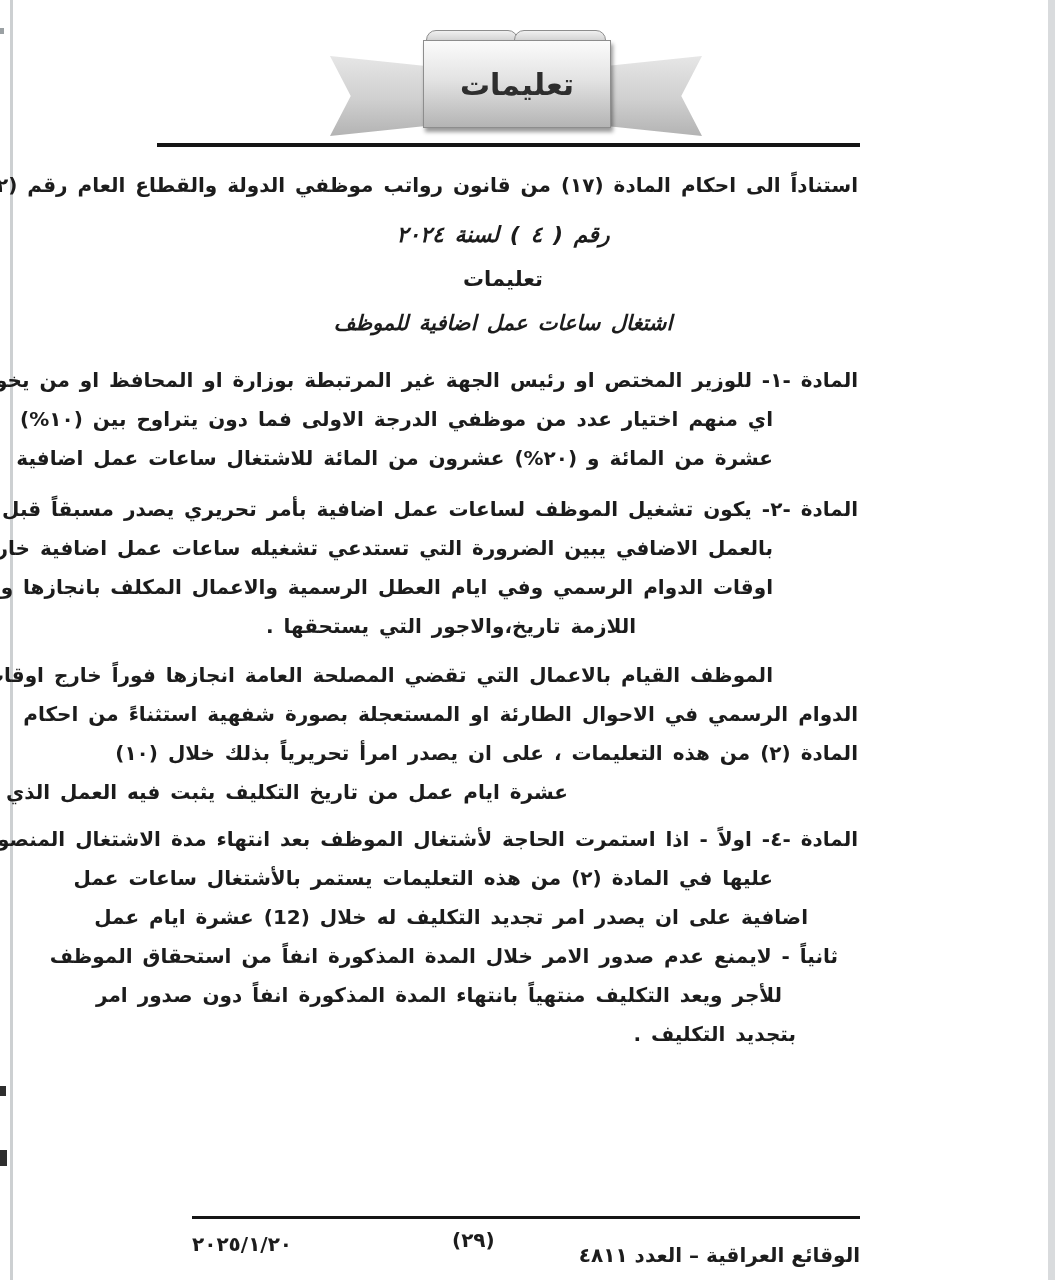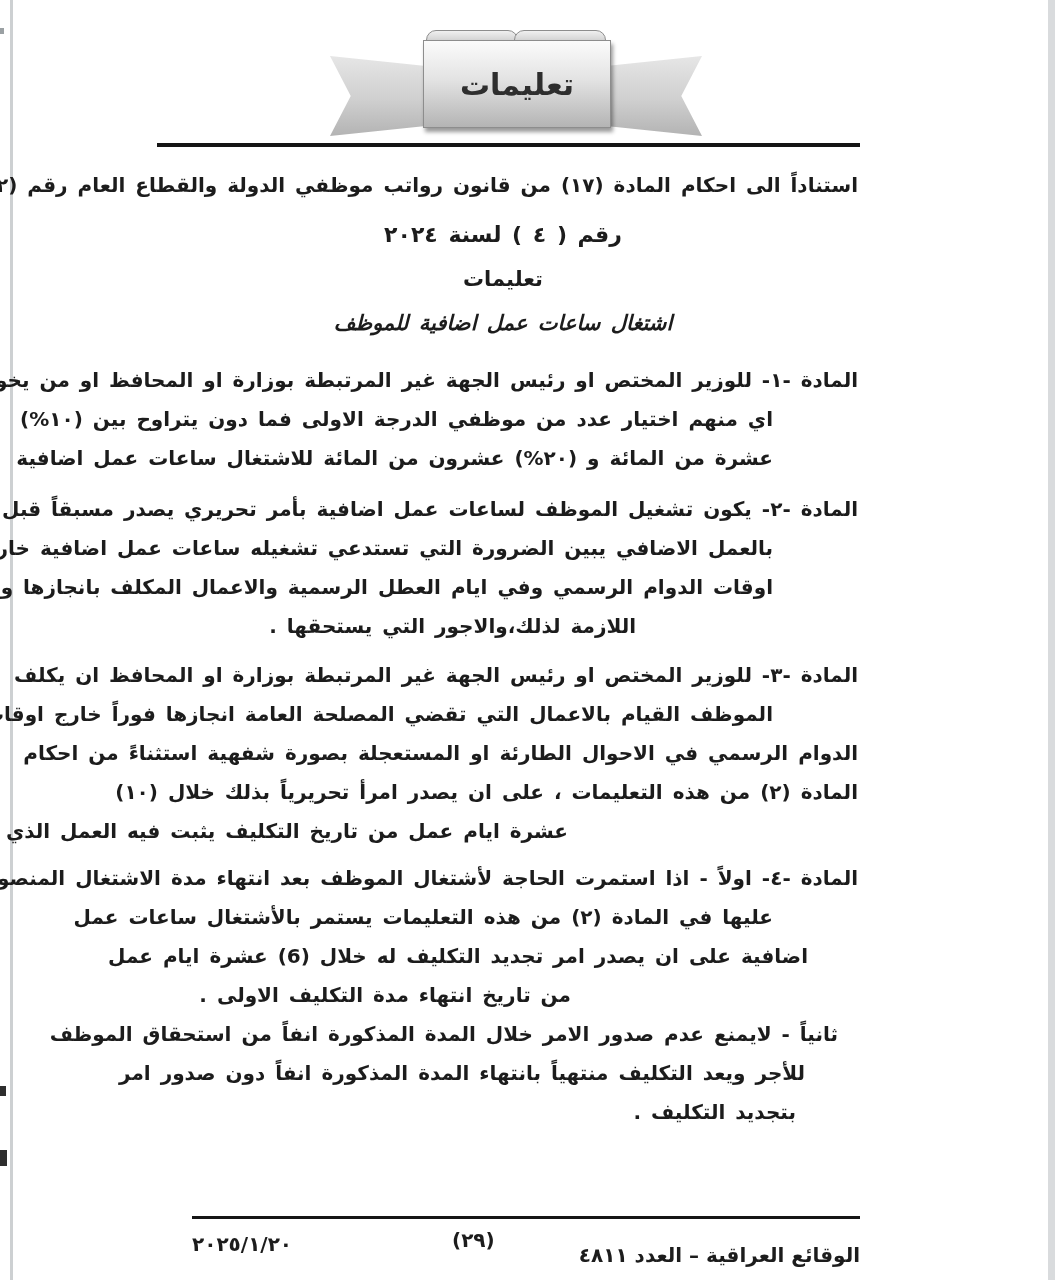--- a/index.html
+++ b/index.html
@@ -36,21 +36,21 @@
 
   .top-rule { position:absolute; left:157px; top:143px; width:703px; height:4px; background:#151515; }
 
   
   .content { position:absolute; top:163px; right:197px; width:710px;
              direction:rtl; text-align:right; font-size:20px; word-spacing:3px; }
   .ln { line-height:39px; white-space:nowrap; }
   .intro .ln { line-height:44px; }
   .heads { text-align:center; margin-top:6px; }
   .heads .h { line-height:44px; white-space:nowrap; }
-  .h-number { font-size:22px; }
+  .h-number { font-size:22px;font-style:italic; }
   .h-type   { font-size:21px; }
   .h-title  { font-size:21px;font-style:italic; }
   .article  { margin-top:12px; }
   .article.a1 { margin-top:16px; }
   .article.a3 { margin-top:10px; }
   .article.a4 { margin-top:8px; }
   .article.a5 { margin-top:0; }
   .ind  { margin-right:85px; }
 
   
@@ -99,41 +99,39 @@
     <div class="article a1">
       <div class="ln">المادة -١- للوزير المختص او رئيس الجهة غير المرتبطة بوزارة او المحافظ او من يخوله</div>
       <div class="ln ind">اي منهم اختيار عدد من موظفي الدرجة الاولى فما دون يتراوح بين (١٠%)</div>
       <div class="ln ind">عشرة من المائة و (٢٠%) عشرون من المائة للاشتغال ساعات عمل اضافية</div>
     </div>
 
     <div class="article a2">
       <div class="ln">المادة -٢- يكون تشغيل الموظف لساعات عمل اضافية بأمر تحريري يصدر مسبقاً قبل البدء</div>
       <div class="ln ind">بالعمل الاضافي يبين الضرورة التي تستدعي تشغيله ساعات عمل اضافية خارج</div>
       <div class="ln ind">اوقات الدوام الرسمي وفي ايام العطل الرسمية والاعمال المكلف بانجازها والمدة</div>
-      <div class="ln" style="margin-right:222px;">اللازمة لذلك،والاجور التي يستحقها .</div>
+      <div class="ln" style="margin-right:222px;">اللازمة تاريخ،والاجور التي يستحقها .</div>
     </div>
 
     <div class="article a3">
-      <div class="ln">المادة -٣- للوزير المختص او رئيس الجهة غير المرتبطة بوزارة او المحافظ ان يكلف</div>
       <div class="ln ind">الموظف القيام بالاعمال التي تقضي المصلحة العامة انجازها فوراً خارج اوقات</div>
       <div class="ln">الدوام الرسمي في الاحوال الطارئة او المستعجلة بصورة شفهية استثناءً من احكام</div>
       <div class="ln">المادة (٢) من هذه التعليمات ، على ان يصدر امرأ تحريرياً بذلك خلال (١٠)</div>
       <div class="ln" style="margin-right:290px;">عشرة ايام عمل من تاريخ التكليف يثبت فيه العمل الذي تم تكليفه به ومدته.</div>
     </div>
 
     <div class="article a4">
       <div class="ln">المادة -٤- اولاً - اذا استمرت الحاجة لأشتغال الموظف بعد انتهاء مدة الاشتغال المنصوص</div>
       <div class="ln ind">عليها في المادة (٢) من هذه التعليمات يستمر بالأشتغال ساعات عمل</div>
-      <div class="ln" style="margin-right:50px;">اضافية على ان يصدر امر تجديد التكليف له خلال (6) عشرة ايام عمل</div>
-      <div class="ln" style="margin-right:287px;">من تاريخ انتهاء مدة التكليف الاولى .</div>
+      <div class="ln" style="margin-right:50px;">اضافية على ان يصدر امر تجديد التكليف له خلال (12) عشرة ايام عمل</div>
     </div>
 
     <div class="article a5">
       <div class="ln" style="margin-right:20px;">ثانياً - لايمنع عدم صدور الامر خلال المدة المذكورة انفاً من استحقاق الموظف</div>
-      <div class="ln" style="margin-right:53px;">للأجر ويعد التكليف منتهياً بانتهاء المدة المذكورة انفاً دون صدور امر</div>
+      <div class="ln" style="margin-right:76px;">للأجر ويعد التكليف منتهياً بانتهاء المدة المذكورة انفاً دون صدور امر</div>
       <div class="ln" style="margin-right:62px;">بتجديد التكليف .</div>
     </div>
 
   </div>
 
   <div class="footer-rule"></div>
 
   <div class="footer">
     <span class="footer-publication">الوقائع العراقية – العدد ٤٨١١</span>
     <span class="footer-page-number">(٢٩)</span>

